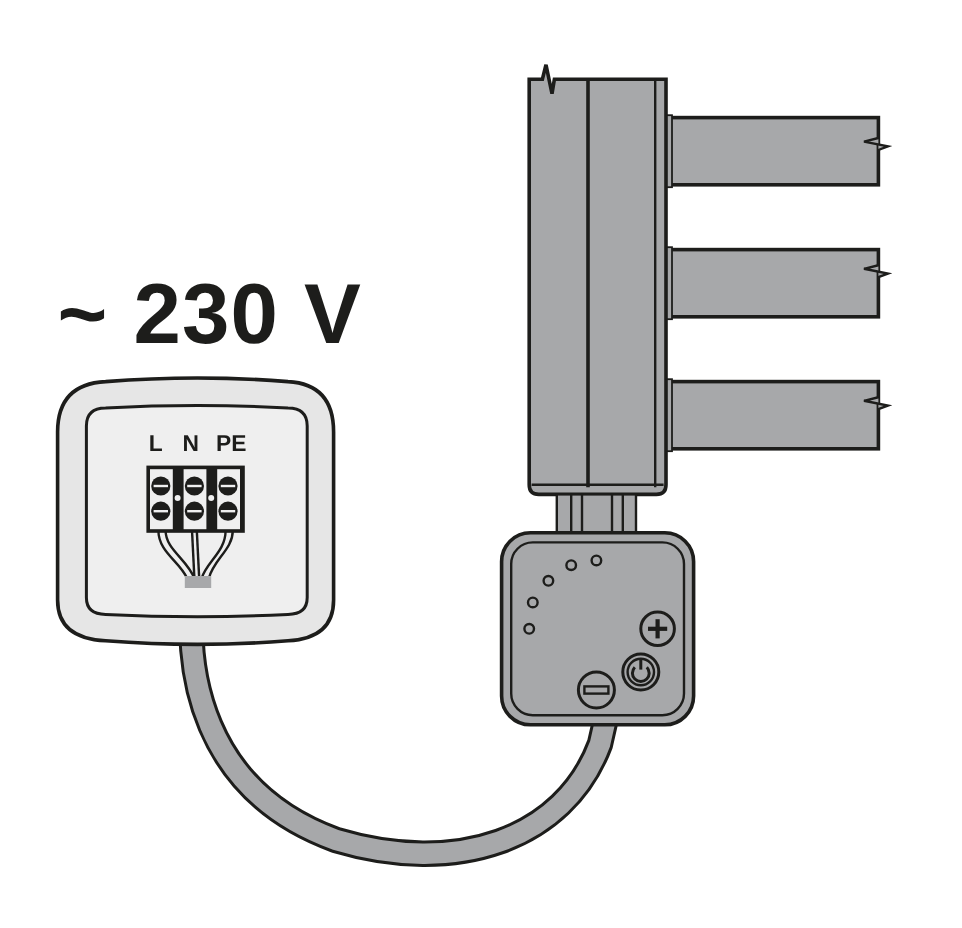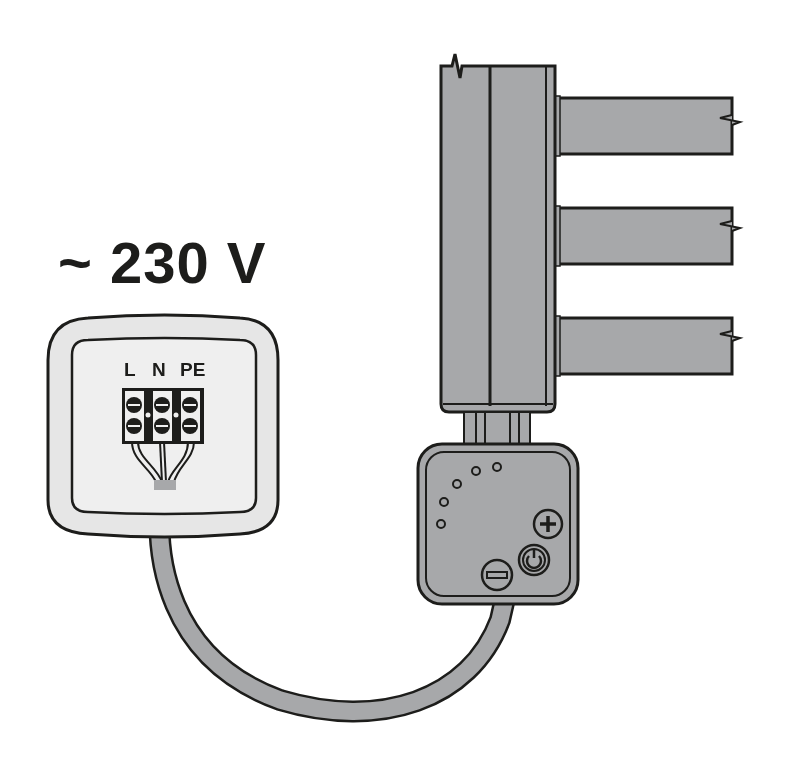--- a/index.html
+++ b/index.html
@@ -1,21 +1,21 @@
 <!DOCTYPE html>
 <html><head>
   <meta charset="utf-8">
   <style>
     html, body { margin: 0; padding: 0; background: #ffffff; }
     body { width: 802px; height: 773px; position: relative; overflow: hidden;
            font-family: "Liberation Sans", sans-serif; }
     #voltage-label {
-      position: absolute; left: 58px; top: 228px;
+      position: absolute; left: 48px; top: 228px;
       font-family: "Liberation Sans", sans-serif; font-weight: bold;
-      font-size: 58px; color: #1d1d1b; letter-spacing: 1px; line-height: 70px;
+      font-size: 71px; color: #1d1d1b; letter-spacing: 1px; line-height: 70px;
       white-space: nowrap;
     }
     svg { position: absolute; left: 0; top: 0; }
     .term-label { font-family: "Liberation Sans", sans-serif; font-weight: bold; font-size: 19px; fill: #1d1d1b; }
   </style>
 </head>
 <body>
 
 <div id="voltage-label">~ 230 V</div>
 

